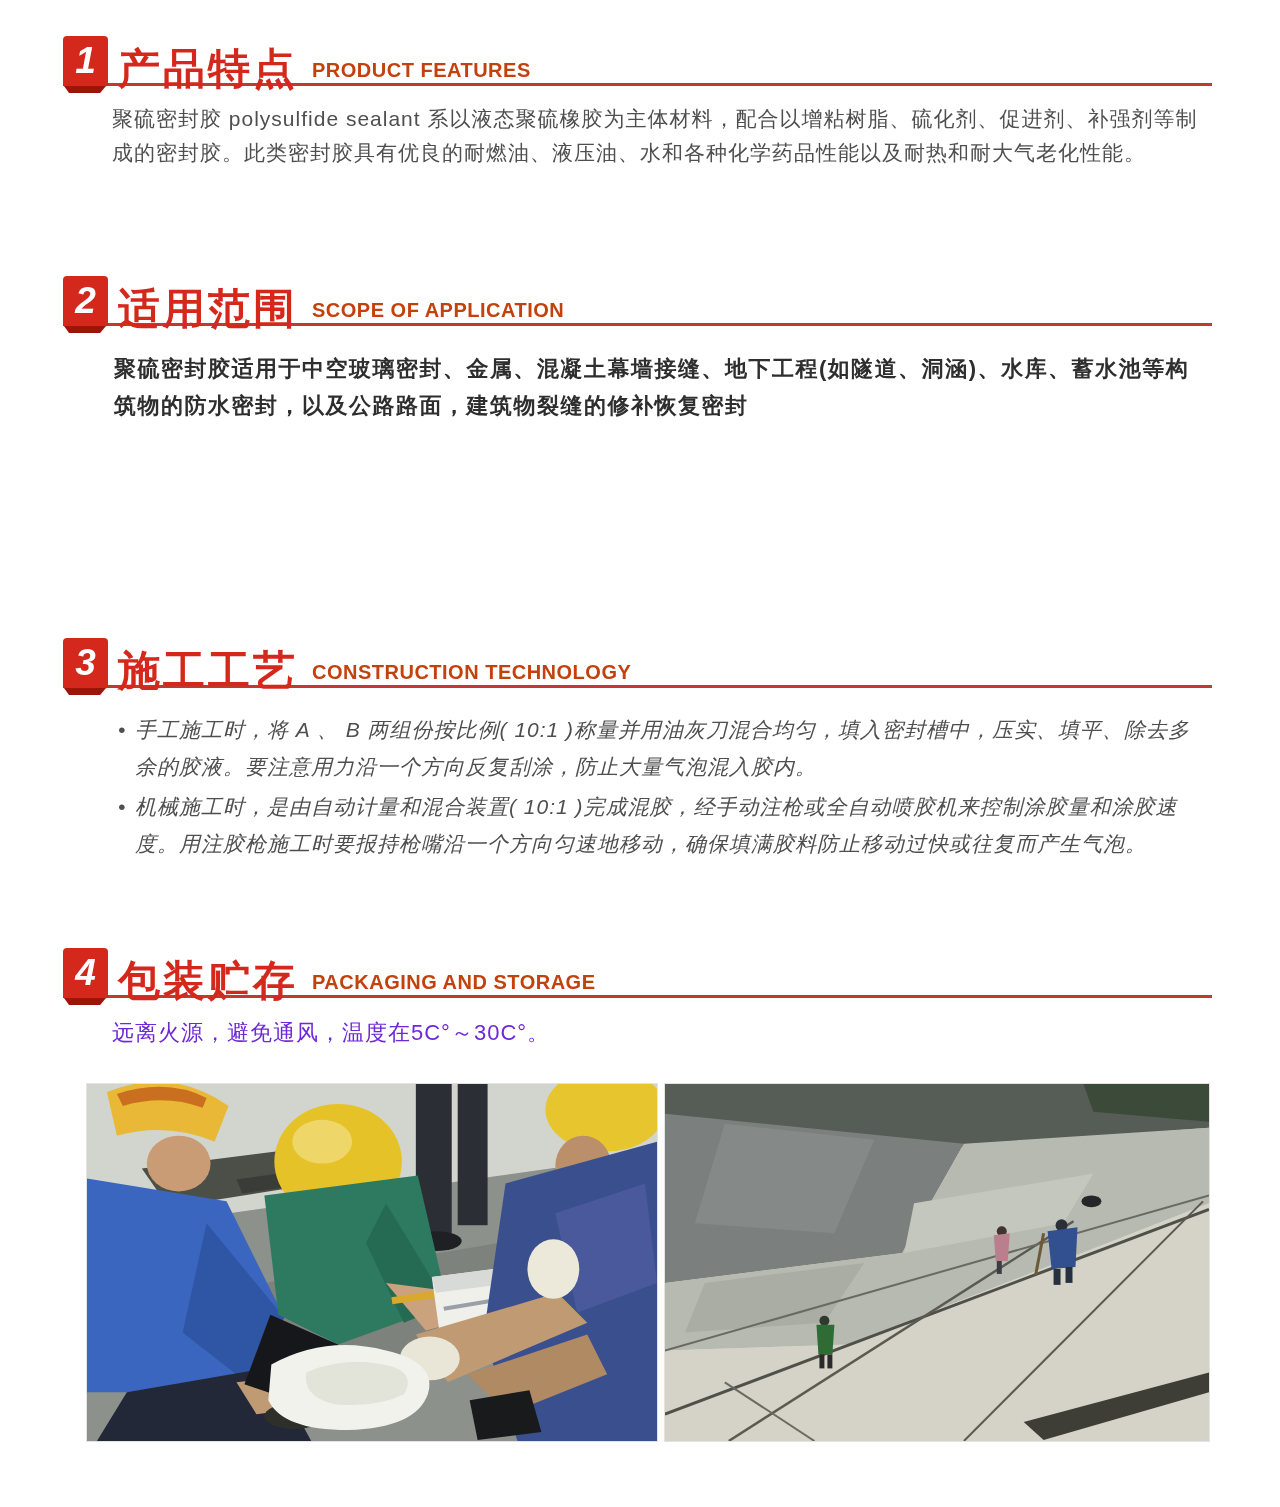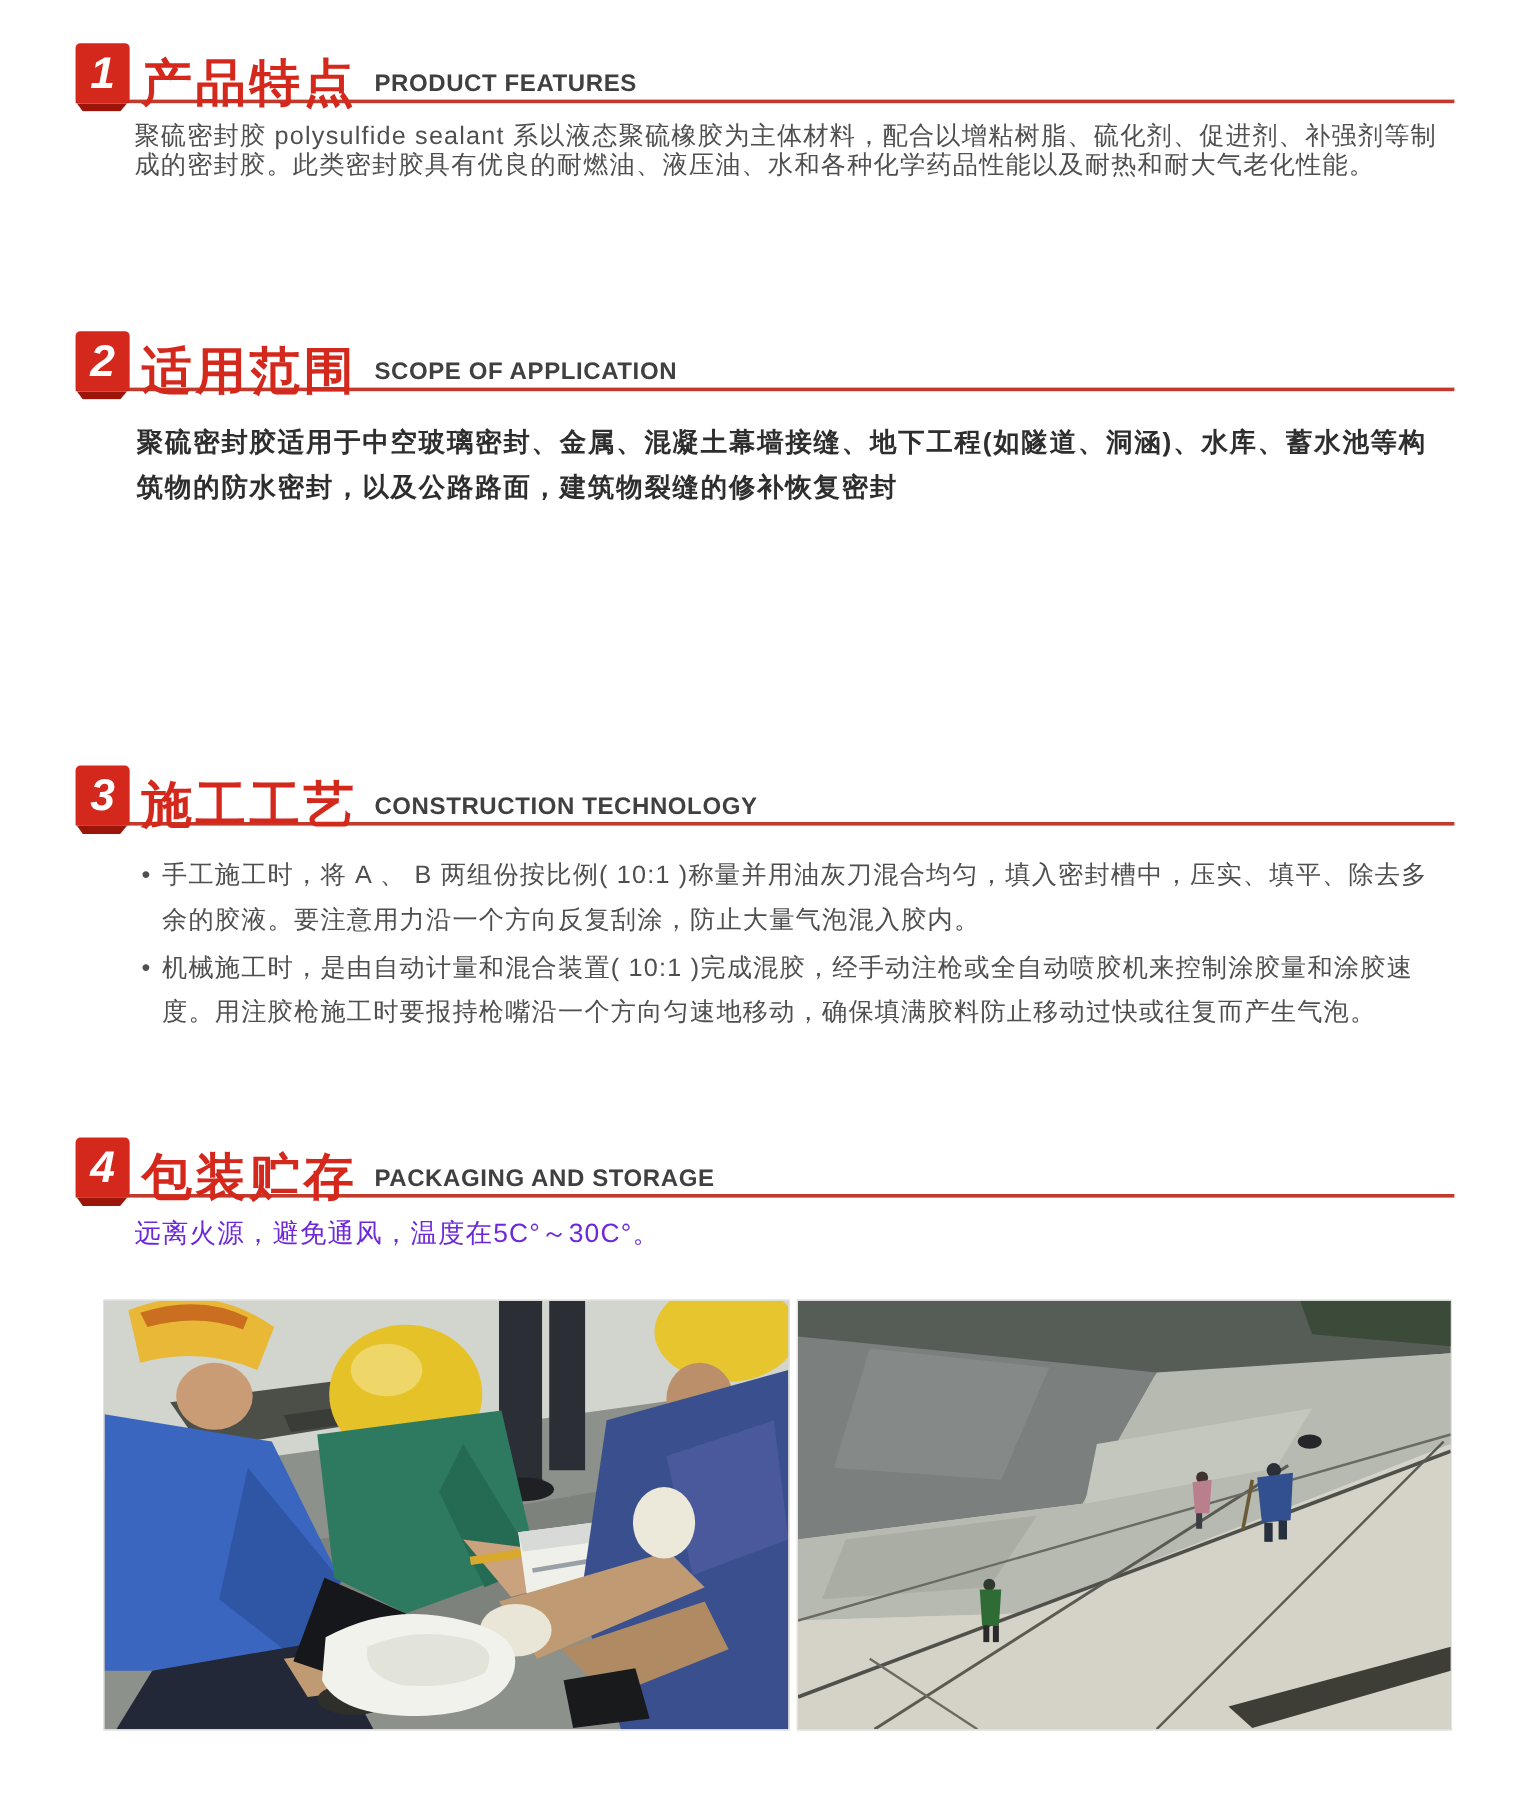--- a/index.html
+++ b/index.html
@@ -11,27 +11,27 @@
   .sec-head { position:relative; margin-left:63px; width:1149px; height:48px;
               border-bottom:3px solid #c23a2c; display:flex; align-items:flex-end; }
   .num { position:absolute; left:0; bottom:-3px; width:45px; height:50px; background:#d5281c;
          border-radius:4px; color:#ffffff; font-style:italic; font-weight:bold; font-size:37px;
          display:flex; align-items:center; justify-content:center; z-index:2;
          box-shadow:0 1px 0 rgba(0,0,0,0.15); }
   .num::after { content:''; position:absolute; top:100%; left:1px; width:42px; height:7px;
                 background:#9b150a; clip-path:polygon(0 0,100% 0,86% 100%,12% 100%); }
   .zh { margin:0 0 -7px 55px; font-size:42px; font-weight:900; color:#d5281c;
         letter-spacing:3px; line-height:1; font-family:"Liberation Sans","DejaVu Sans",sans-serif; }
-  .en { margin:0 0 1px 14px; font-size:20px; font-weight:bold; color:#404040; letter-spacing:0.5px;text-align:right; }
+  .en { margin:0 0 1px 14px; font-size:20px; font-weight:bold; color:#c2410c; letter-spacing:0.5px;text-align:right; }
 
-  .body-p { margin:16px 70px 0 112px; font-size:21px; color:#4f4f4f; line-height:24px; letter-spacing:1px; }
+  .body-p { margin:16px 70px 0 112px; font-size:21px; color:#4f4f4f; line-height:34px; letter-spacing:1px; }
   .lead   { margin:24px 70px 0 114px; font-size:22px; font-weight:bold; color:#2e2e2e; line-height:37px; letter-spacing:1.5px; }
   .plist  { margin:26px 70px 0 103px; }
   .plist .li { font-size:20px; color:#4f4f4f; line-height:26px; margin-bottom:13px; letter-spacing:1.5px; }
-  .bullets { margin:23px 70px 0 118px; }
+  .bullets { margin:23px 70px 0 118px;font-style:italic; }
   .bullets .bl { position:relative; padding-left:17px; font-size:21px; color:#4f4f4f;
                  line-height:37px; letter-spacing:1px; margin-bottom:3px; }
   .bullets .bl::before { content:'•'; position:absolute; left:0; top:0; color:#4f4f4f; }
 
   .photos { position:absolute; top:1083px; left:86px; display:flex; gap:6px; }
   .photo { height:359px; border:1px solid #e3e3e3; background:#cfcfca; overflow:hidden; }
   .photo.p1 { width:572px; }
   .photo.p2 { width:546px; }
   .photo svg { display:block; width:100%; height:100%; }
 </style>

